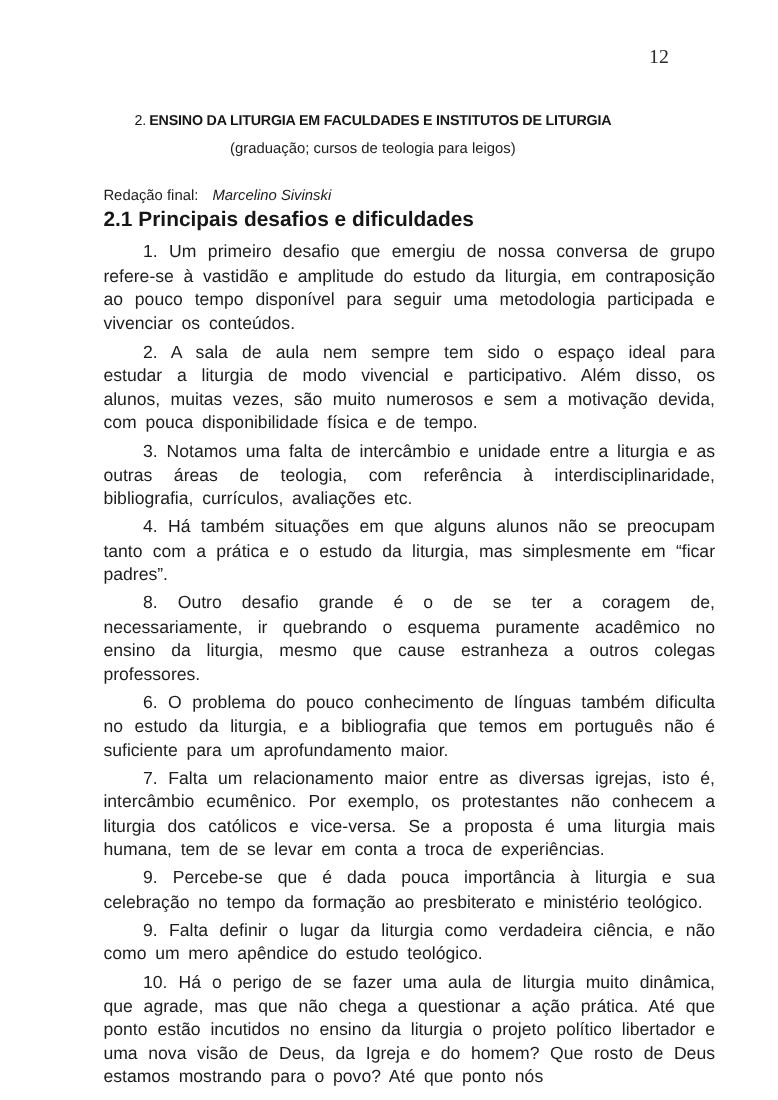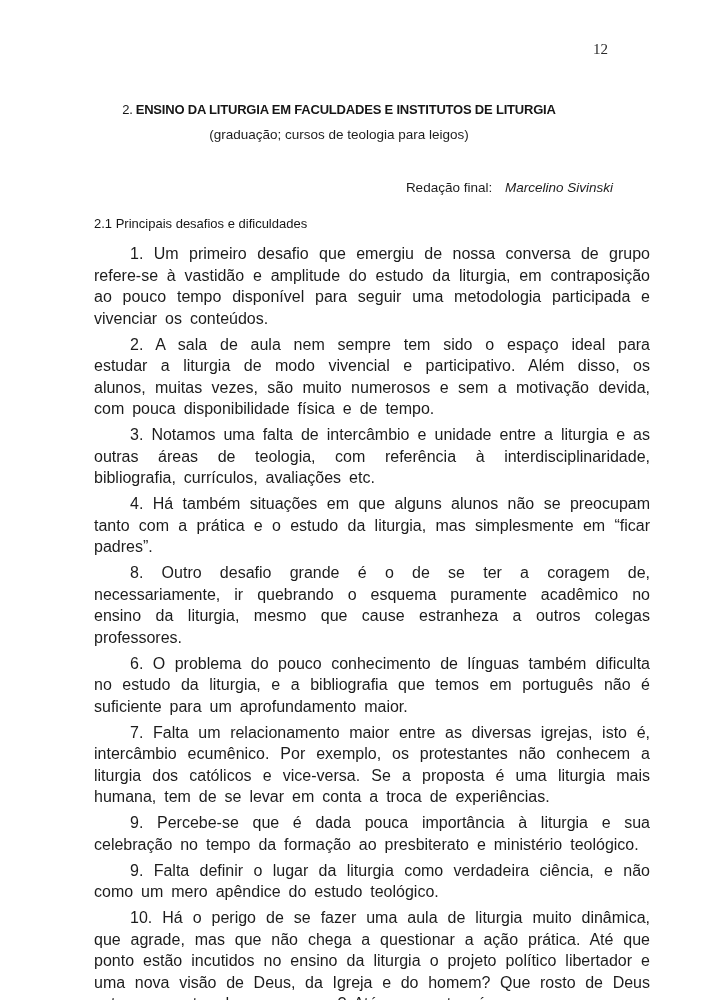--- a/index.html
+++ b/index.html
@@ -11,21 +11,21 @@
     background: #ffffff;
     font-family: "Liberation Sans", sans-serif;
     color: #1c1c1c;
     overflow: hidden;
   }
   .page-number {
     position: absolute;
     top: 41px;
     right: 99px;
     font-family: "Liberation Serif", serif;
-    font-size: 15px;
+    font-size: 18px;
     color: #2a2a2a;
   }
   .content {
     position: absolute;
     left: 94px;
     top: 100px;
     width: 556px;
   }
   .title-block {
     width: 490px;
@@ -42,32 +42,32 @@
   .title-prefix {
     font-weight: normal;
     margin-right: 3px;
   }
   .subtitle {
     font-size: 13.5px;
     font-weight: normal;
     line-height: 20px;
   }
   .byline {
-    text-align: right;
+    text-align: left;
     padding-right: 37px;
-    margin-top: 33px;
+    margin-top: 23px;
     font-size: 13.5px;
     line-height: 20px;
   }
   .byline-label { margin-right: 9px; }
   .byline-name { font-style: italic; }
   .section-heading {
-    font-size: 13px;
-    font-weight: normal;
-    margin-top: 15px;
+    font-size: 19px;
+    font-weight: bold;
+    margin-top: 1px;
     margin-bottom: 9px;
     line-height: 21px;
     color: #161616;
   }
   .body-paragraph {
     font-size: 16px;
     line-height: 21.5px;
     text-align: justify;
     text-indent: 36px;
     word-spacing: 3.5px;

